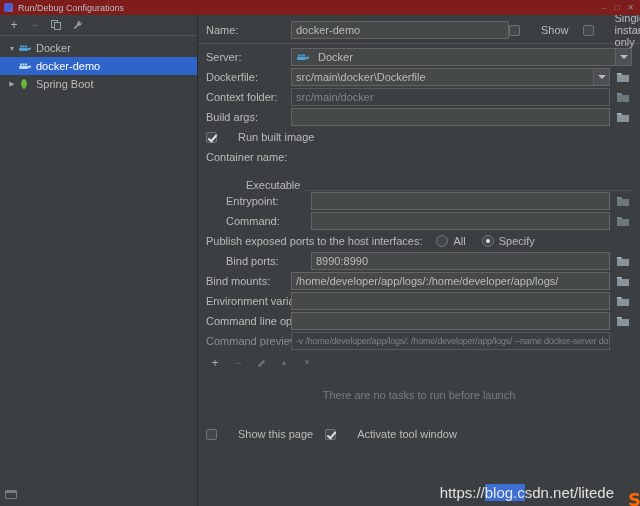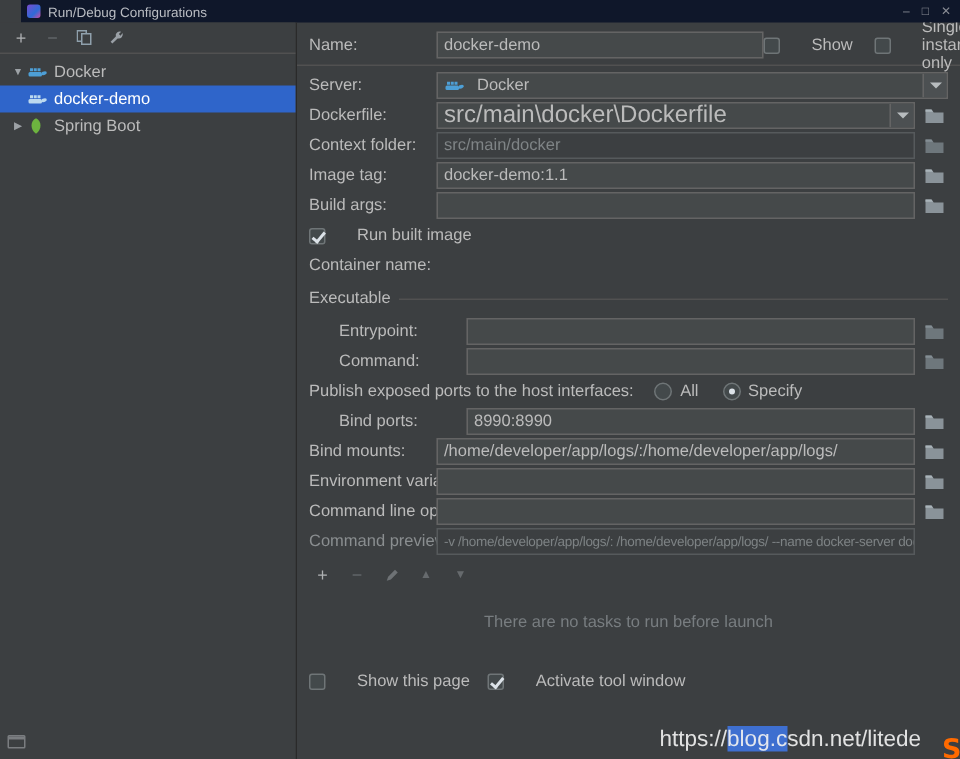--- a/index.html
+++ b/index.html
@@ -1,21 +1,21 @@
 <!DOCTYPE html>
 <html><head>
 <meta charset="utf-8">
 <style>
   * { margin:0; padding:0; box-sizing:border-box; }
   html,body { width:640px; height:506px; background:#3c3f41; overflow:hidden;
     font-family:"Liberation Sans","DejaVu Sans",sans-serif; }
   .window { position:relative; width:640px; height:506px; background:#3c3f41; overflow:hidden; }
 
   
-  .titlebar { position:absolute; top:0; left:14px; right:0; height:15px; background:#0f172a;
+  .titlebar { position:absolute; top:0; left:0; right:0; height:15px; background:#7f1d1d;
     display:flex; align-items:center; padding:0 4px; }
   .app-icon { width:9px; height:9px; border-radius:2px; margin-right:5px;
     background:linear-gradient(135deg,#7a4bd0,#2e6bd6 60%,#d04ba0); flex:none; }
   .win-title { font-size:9px; color:#b9bcc2; flex:1; white-space:nowrap; }
   .win-controls { display:flex; gap:8px; color:#8a8d95; font-size:8px; padding-right:2px; }
   .win-controls span { cursor:default; }
 
   
   .body { position:absolute; top:15px; left:0; right:0; bottom:0; display:flex; }
   .sidebar { width:197px; flex:none; position:relative; background:#3c3f41; }
@@ -42,42 +42,42 @@
   .row { display:flex; align-items:center; height:20px; }
   .lbl { width:85px; flex:none; font-size:11px; color:#bbbbbb; white-space:nowrap; }
   .indent .lbl { width:105px; padding-left:20px; }
   .field, .combo { height:18px; background:#45494a; border:1px solid #646464; color:#bbbbbb;
     font-size:11px; display:flex; align-items:center; }
   input.field { flex:1; padding:0 4px; outline:none; font-family:inherit; }
   input.field:disabled, .field.disabled { background:#3c3f41; border-color:#565a5c; color:#7f8486; }
   .field.focused { border-color:#4b90c8; box-shadow:0 0 4px 1px rgba(56,116,180,.7); }
   .combo { flex:1; padding:0; overflow:hidden; }
   .combo .combo-text { flex:1; padding:0 4px; white-space:nowrap; overflow:hidden; }
-  .combo input { flex:1; background:transparent; border:none; color:#bbbbbb; font-size:16px;
+  .combo input { flex:1; background:transparent; border:none; color:#bbbbbb; font-size:11px;
     padding:0 4px; outline:none; font-family:inherit; }
   .combo-arrow { width:16px; height:100%; flex:none; background:#4c5052; border-left:1px solid #646464;
     display:flex; align-items:center; justify-content:center; }
   .combo-arrow::after { content:""; border:4px solid transparent; border-top-color:#b8bcbf; margin-top:4px; }
   .browse { width:18px; height:18px; flex:none; margin-left:4px; background:transparent; border:none;
     display:flex; align-items:center; justify-content:center; padding:0; }
   .spacer-browse { width:22px; flex:none; }
   .sep { height:1px; background:#515151; margin:3px -8px 3px -8px; }
 
   .cb { display:flex; align-items:center; gap:21px; font-size:11px; color:#bbbbbb; }
   .box { width:11px; height:11px; border:1px solid #6f7577; background:#43494b; border-radius:2px;
     position:relative; flex:none; }
   .box.checked::after { content:""; position:absolute; left:3px; top:0; width:3px; height:7px;
     border:solid #dce2e8; border-width:0 2px 2px 0; transform:rotate(40deg); }
   .radio-opt { display:flex; align-items:center; gap:5px; font-size:11px; color:#bbbbbb;justify-content:space-between; }
   .radio { width:12px; height:12px; border-radius:50%; border:1px solid #6f7577; background:#43494b;
     position:relative; flex:none; }
   .radio.selected::after { content:""; position:absolute; left:3px; top:3px; width:4px; height:4px;
     border-radius:50%; background:#dce2e8; }
 
-  .group-row { display:flex; align-items:center; height:24px; }
+  .group-row { display:flex; align-items:flex-end; height:24px;margin-left:40px; }
   .group-label { font-size:11px; color:#bbbbbb; white-space:nowrap; }
   .group-line { flex:1; height:1px; background:#515151; margin-left:6px; }
   .bl-arrow { font-size:7px; color:#aeb2b5; margin-right:4px; }
 
   .preview-text { font-size:9px; color:#7d8284; letter-spacing:-0.2px; }
   .lbl.dim { color:#8a8e90; }
 
   .bl-toolbar { display:flex; align-items:center; gap:9px; height:20px; padding-left:2px; margin-top:2px; }
   .empty-msg { text-align:center; font-size:11px; color:#787d80; margin-top:16px; }
   .footer-cbs { display:flex; align-items:center; gap:12px; margin-top:27px; }
@@ -221,30 +221,20 @@
         <span class="lbl">Context folder:</span>
         <input class="field" disabled="" value="src/main/docker" style="">
         <button class="browse">
           <svg width="14" height="12" viewBox="0 0 14 12">
             <path d="M1 2h4l1.5 2H13v7H1z" fill="#6e777c"></path>
               <path d="M1 2h4l1 1.5H1z" fill="#848e94"></path>
           </svg>
         </button>
       </div>
 
-      <div class="row">
-        <span class="lbl">Image tag:</span>
-        <input class="field" value="docker-demo:1.1" style="">
-        <button class="browse">
-          <svg width="14" height="12" viewBox="0 0 14 12">
-            <path d="M1 2h4l1.5 2H13v7H1z" fill="#8a9399"></path>
-              <path d="M1 2h4l1 1.5H1z" fill="#aab4ba"></path>
-          </svg>
-        </button>
-      </div>
 
       <div class="row">
         <span class="lbl">Build args:</span>
         <input class="field" value="" style="">
         <button class="browse">
           <svg width="14" height="12" viewBox="0 0 14 12">
             <path d="M1 2h4l1.5 2H13v7H1z" fill="#8a9399"></path>
               <path d="M1 2h4l1 1.5H1z" fill="#aab4ba"></path>
           </svg>
         </button>

